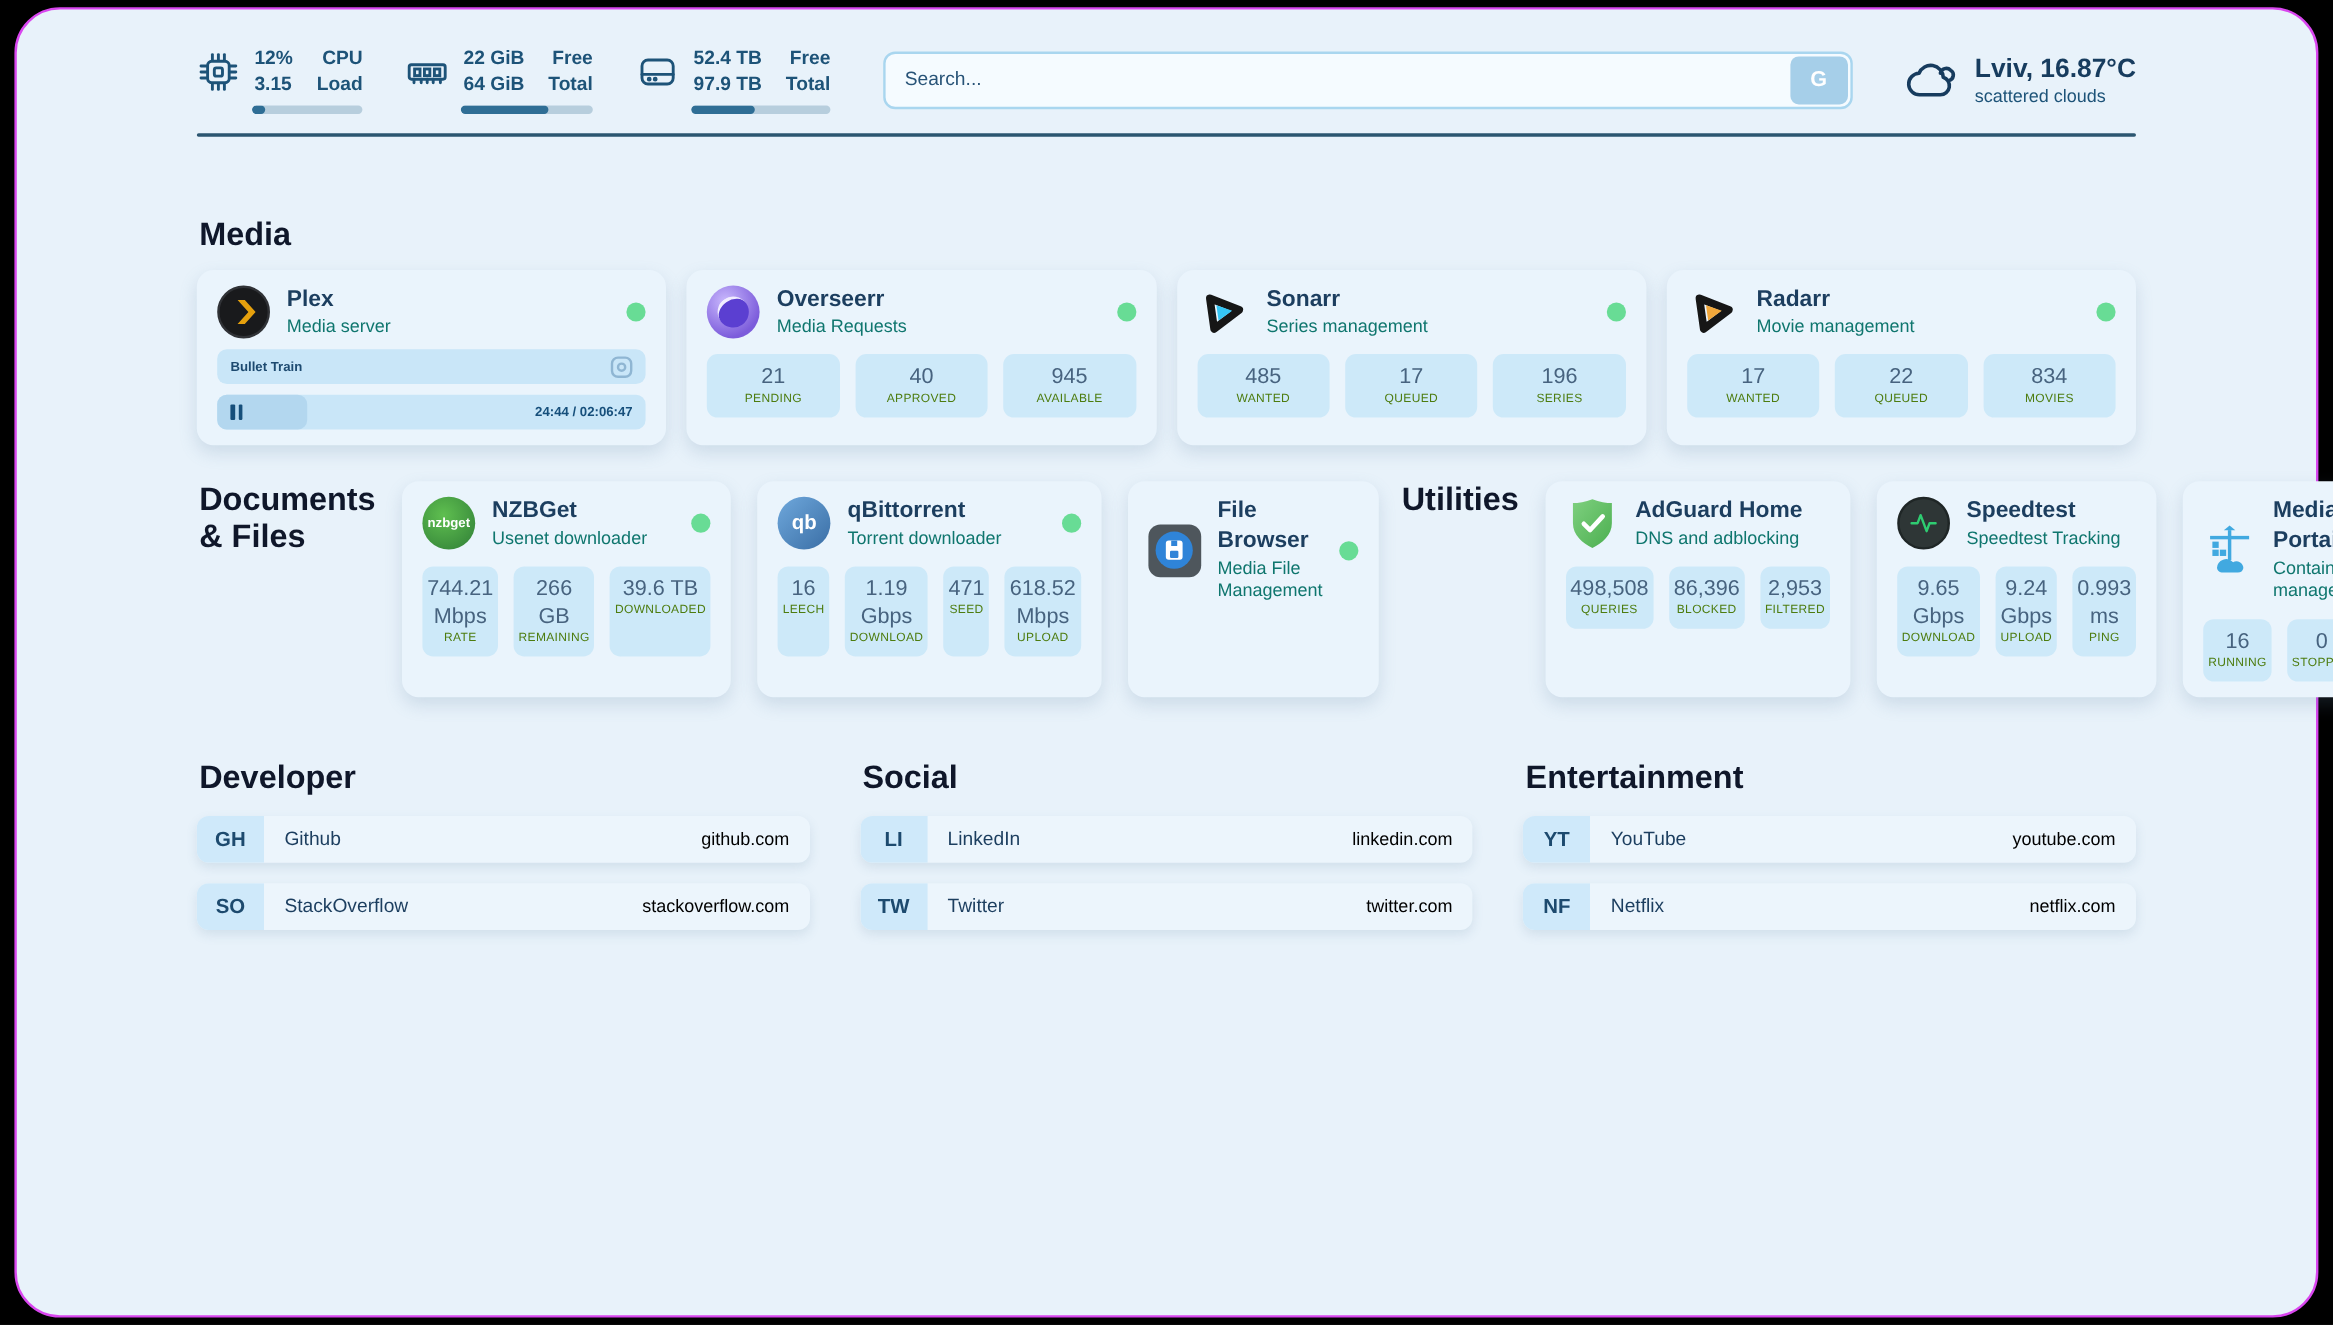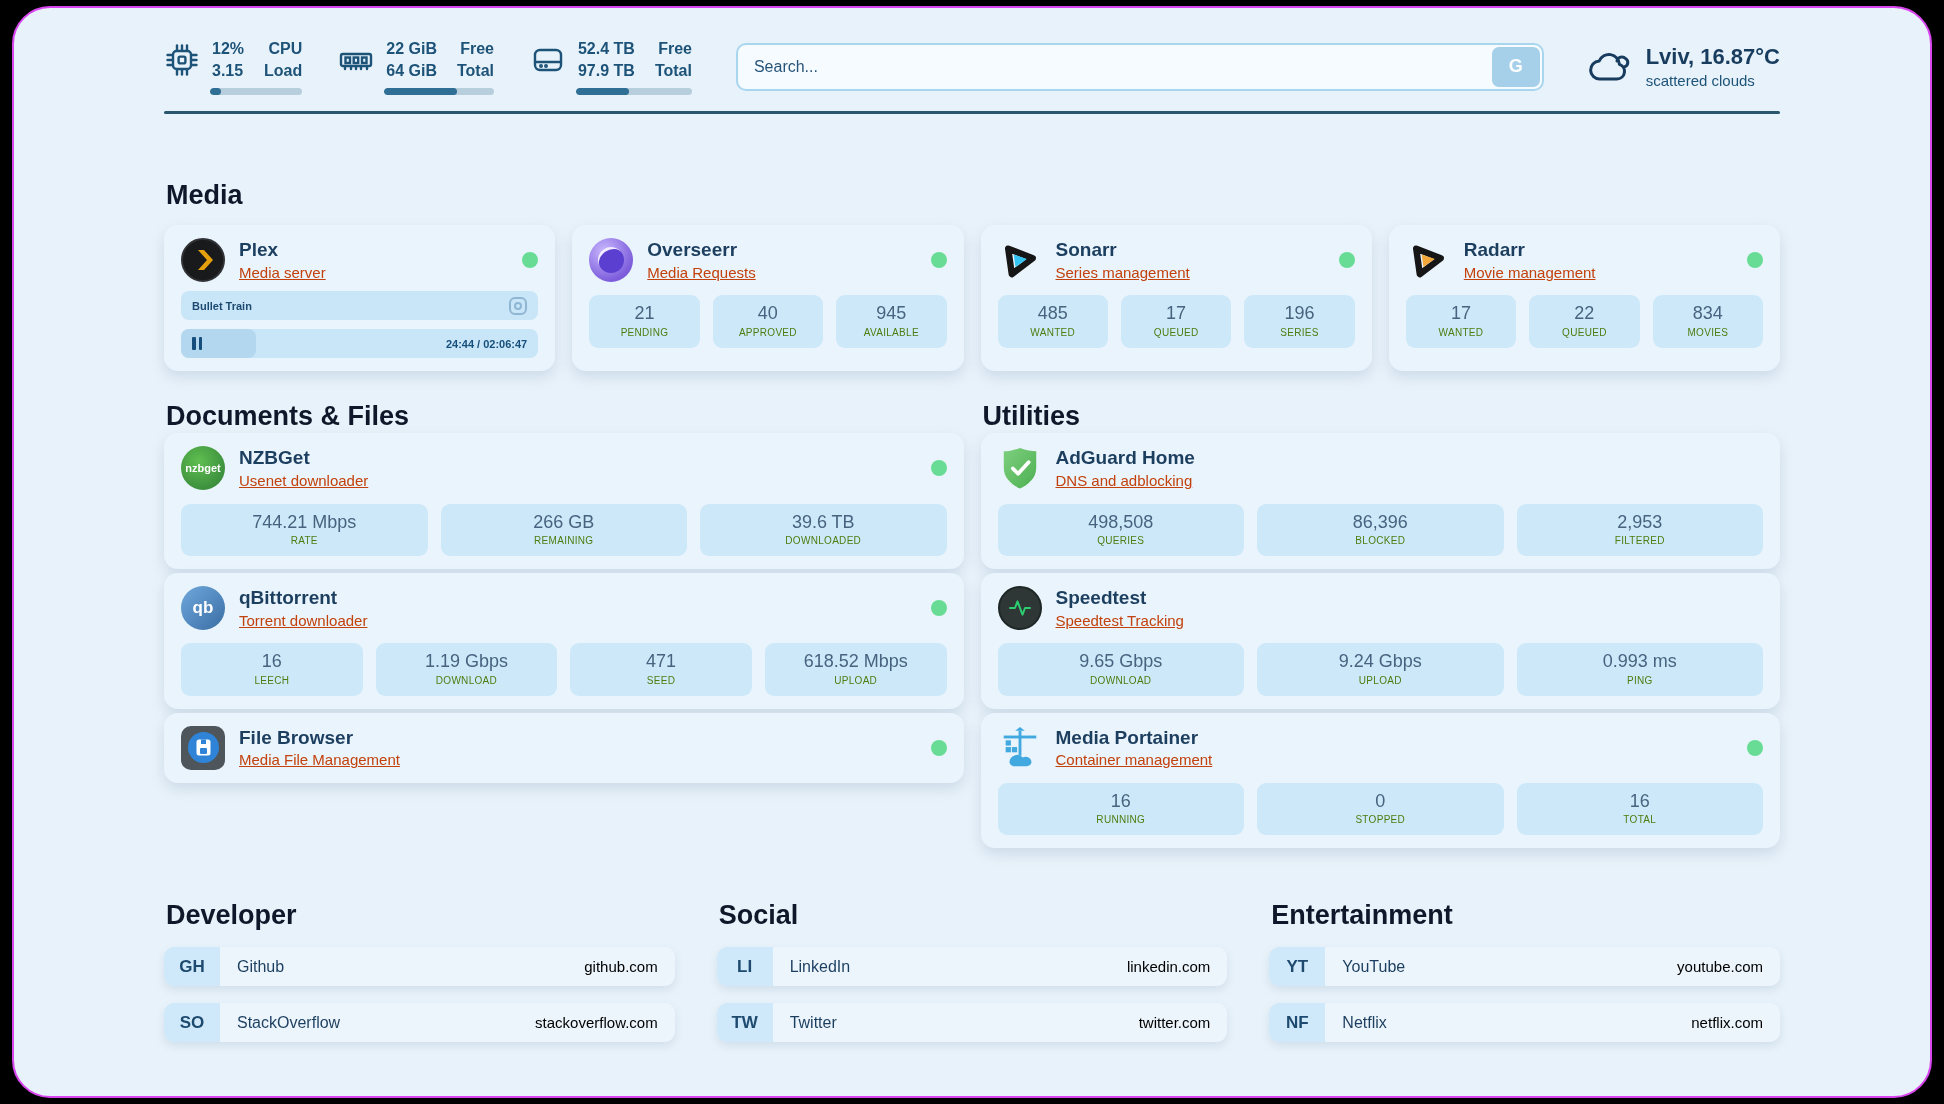--- a/index.html
+++ b/index.html
@@ -36,21 +36,21 @@
   
   .sec-h{font-size:27px;font-weight:600;color:#0f172a;margin:0 0 14px 2px;}
   .media-sec{margin-top:66px;}
   .media-grid{display:grid;grid-template-columns:repeat(4,1fr);gap:17px;}
 
   .card{background:#eaf4fc;border-radius:14px;padding:13px 17px;box-shadow:0 6px 14px rgba(96,131,163,.20);
     box-sizing:border-box;cursor:pointer;}
   .card-head{display:flex;align-items:center;gap:14px;}
   .names{display:flex;flex-direction:column;line-height:1.3;}
   .app-title{font-size:19px;font-weight:600;color:#1c3e5f;}
-  .app-sub{font-size:15px;color:#c2410c;text-decoration:underline;}
+  .app-sub{font-size:15px;color:#0f766e;}
   .dot{width:16px;height:16px;border-radius:50%;background:#68dc95;margin-left:auto;flex:0 0 auto;}
 
   .stats{display:flex;gap:13px;margin-top:13px;}
   .stat{flex:1;background:#cde9f9;border-radius:9px;text-align:center;padding:7px 4px 8px;}
   .stat-v{font-size:18px;color:#47637f;line-height:1.3;}
   .stat-l{font-size:10px;font-weight:400;color:#4d7c0f;letter-spacing:.3px;line-height:1.4;}
 
   
   .np-row{background:#c9e6f8;border-radius:8px;margin-top:9px;height:29px;display:flex;align-items:center;
     padding:0 11px;font-size:11px;color:#1d4a70;position:relative;box-sizing:border-box;}
@@ -58,21 +58,21 @@
   .npicon{width:18px;height:18px;border:2px solid #8fb6d3;border-radius:6px;display:flex;align-items:center;
     justify-content:center;box-sizing:border-box;cursor:pointer;background:transparent;padding:0;}
   .npicon i{display:block;width:8px;height:8px;border:2px solid #8fb6d3;border-radius:50%;box-sizing:border-box;}
   .np-chunk{position:absolute;left:0;top:0;bottom:0;background:#b3d7ef;border-radius:8px;}
   .pause{display:flex;gap:3px;position:relative;margin-right:auto;}
   .pause i{display:block;width:3.5px;height:13px;background:#164f7b;border-radius:1px;}
   .np-time{font-weight:700;color:#164f7b;position:relative;}
 
   
   .twocol{display:grid;grid-template-columns:1fr 1fr;gap:17px;margin-top:30px;}
-  .col{display:flex;flex-direction:column;gap:4px;}
+  .col{display:flex;gap:22px;}
   .col .sec-h{margin-bottom:-3px;}
 
   
   .appicon{width:44px;height:44px;flex:0 0 auto;display:flex;align-items:center;justify-content:center;box-sizing:border-box;}
   .ic-plex{border-radius:50%;background:#191a1c;border:2px solid #303236;}
   .ic-overseerr{border-radius:50%;background:radial-gradient(circle at 35% 30%,#c9b8fd,#7c5cdb 72%);position:relative;overflow:hidden;}
   .ic-overseerr b{position:absolute;left:9px;top:9px;width:26px;height:26px;border-radius:50%;background:#5b3fd1;
     border-top:3px solid #f1ecff;box-sizing:border-box;transform:rotate(-35deg);}
   .ic-nzbget{border-radius:50%;background:radial-gradient(circle at 40% 35%,#5fbf50,#2f7d36);color:#fff;
     font-size:11px;font-weight:700;}

